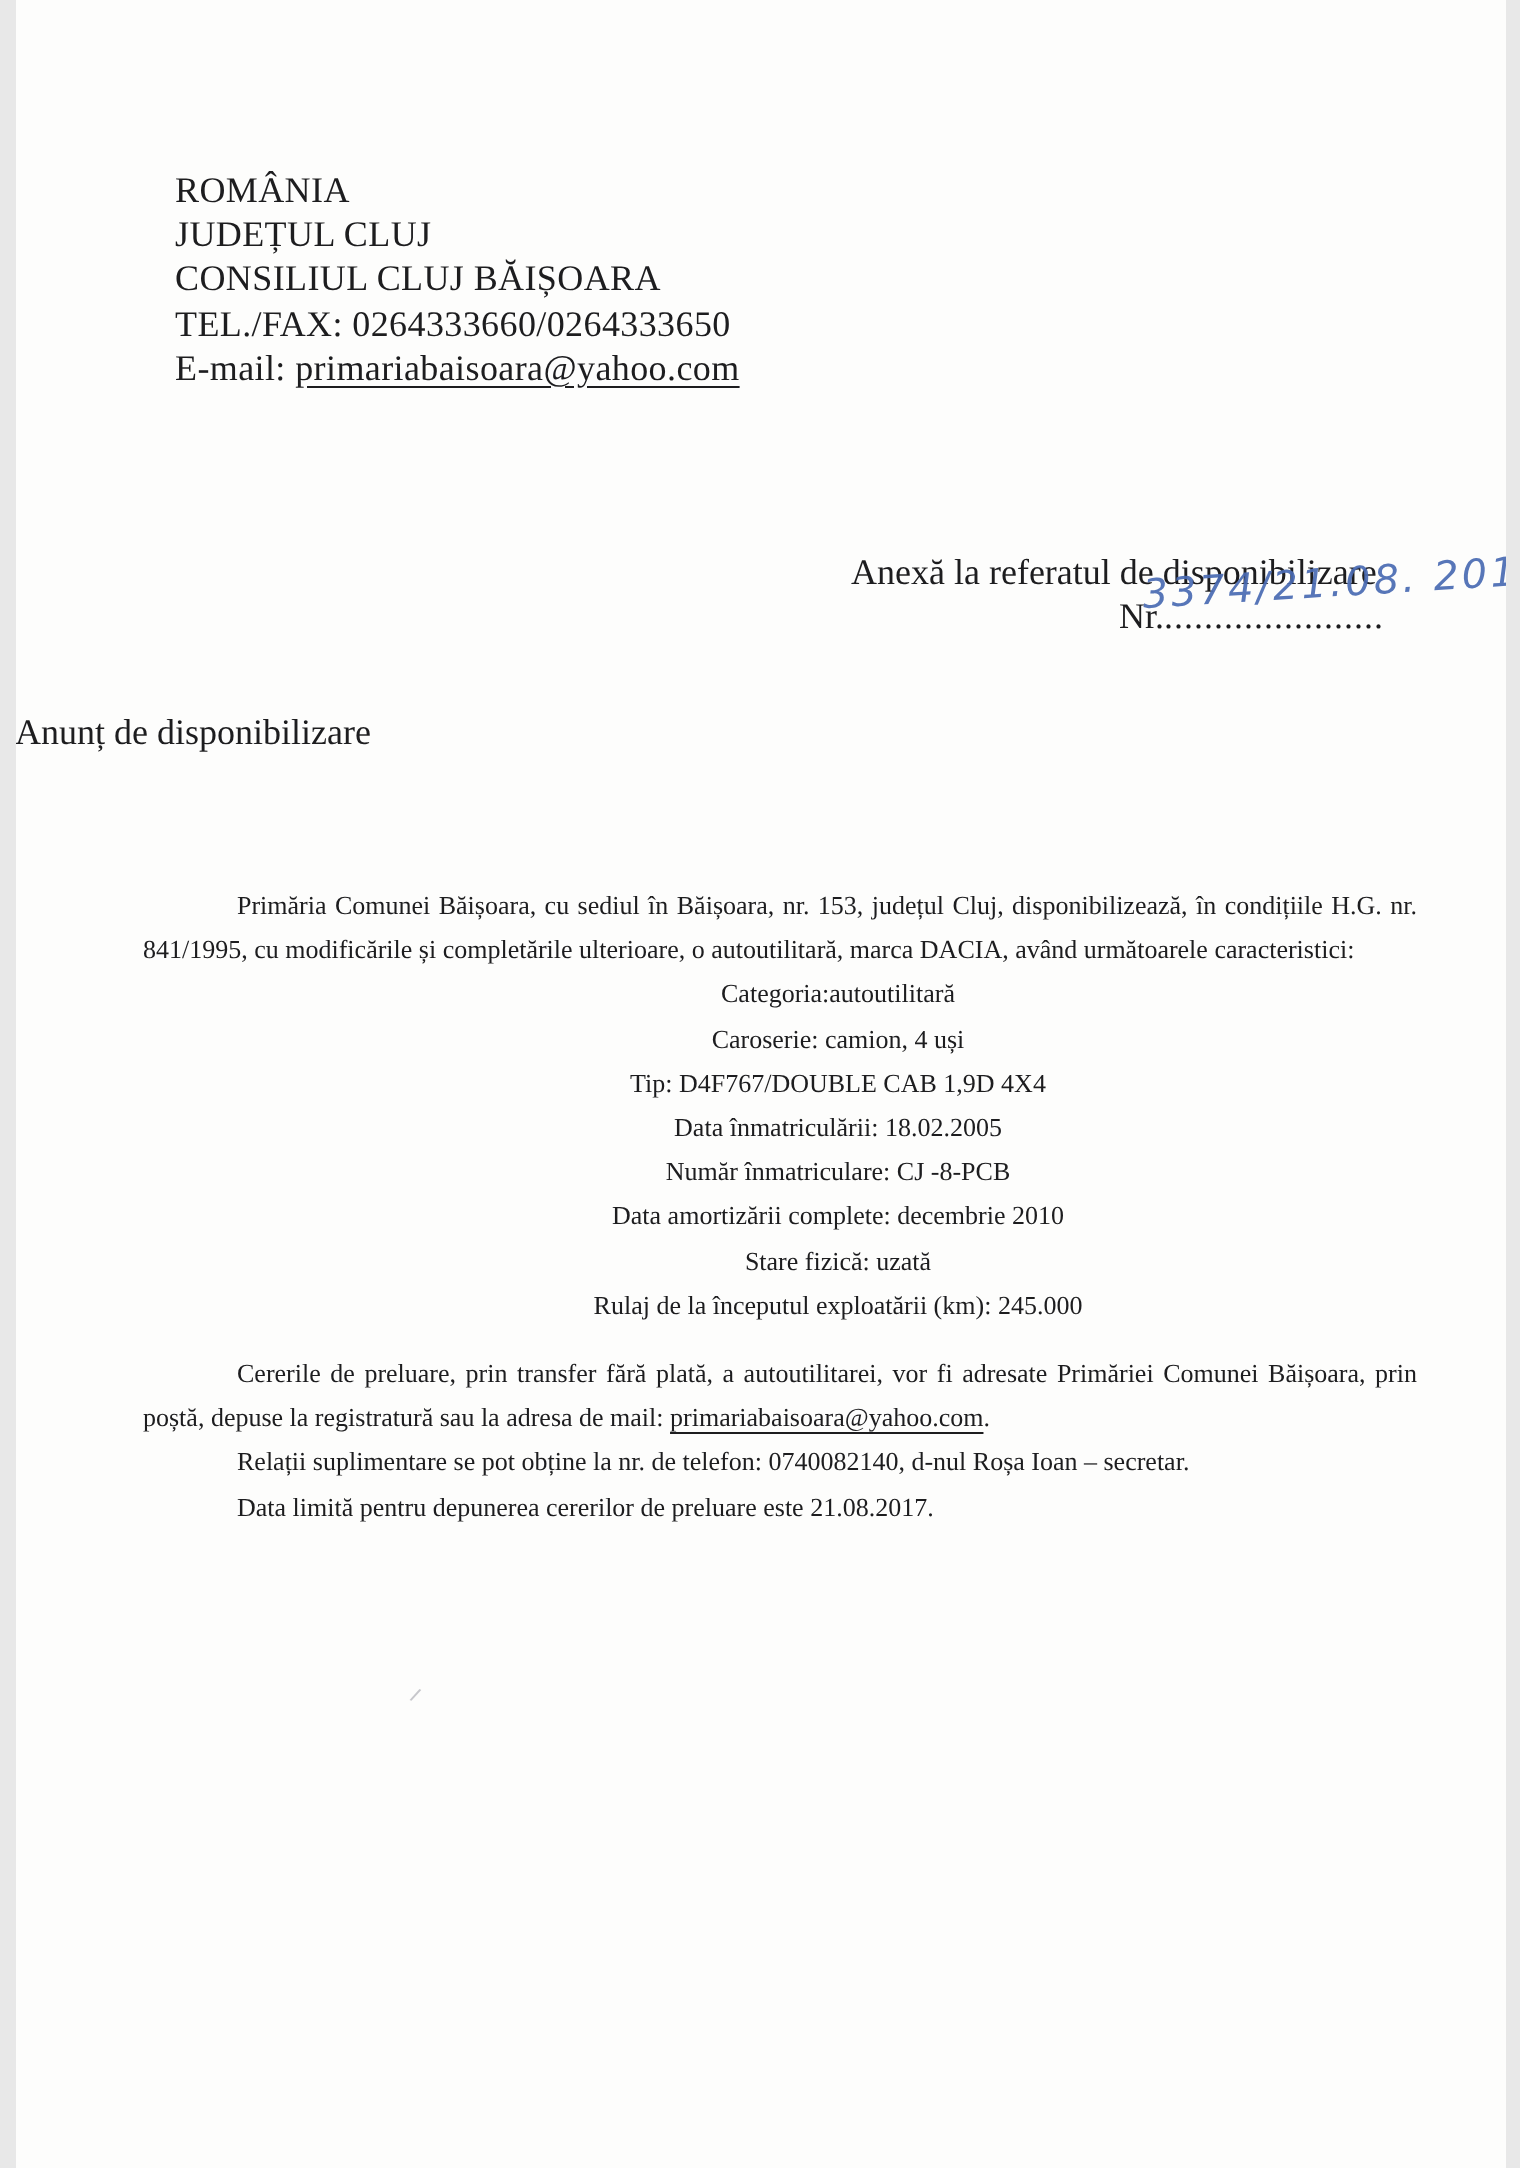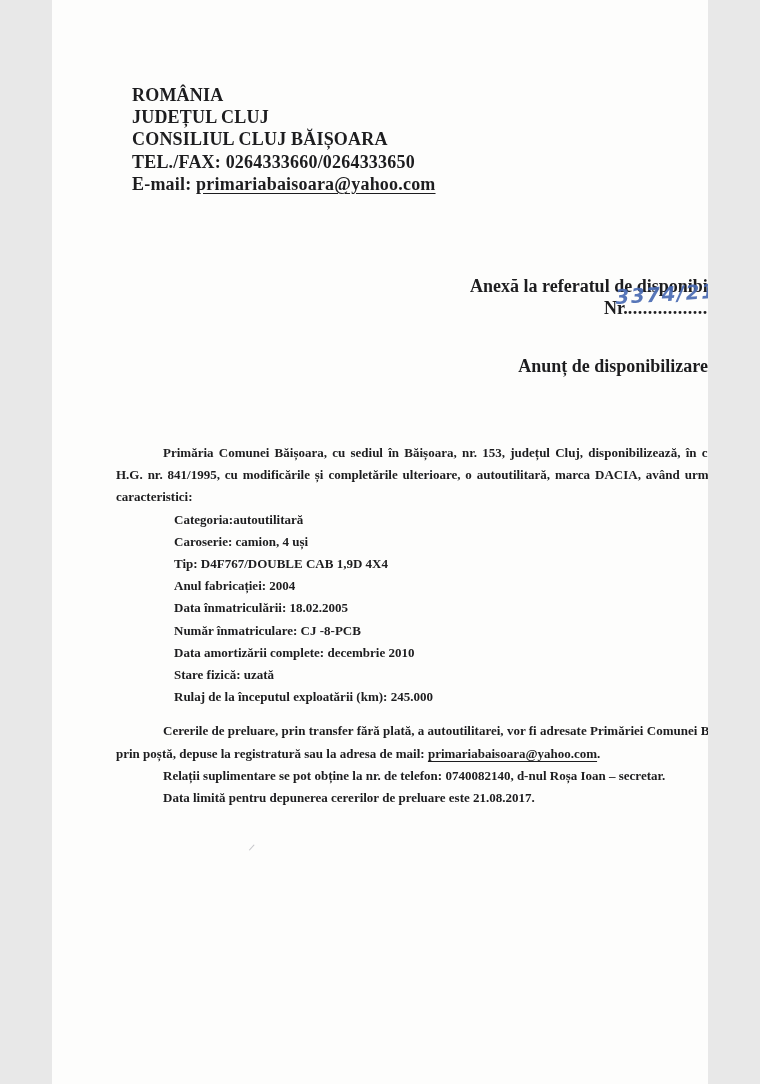--- a/index.html
+++ b/index.html
@@ -2,27 +2,26 @@
 <html><head>
 <meta charset="utf-8">
 <style>
   html, body { margin: 0; padding: 0; }
   body {
     background: #e8e8e8;
     font-family: "Liberation Serif", serif;
   }
   .page {
     position: relative;
-    width: 656px;
+    width: 745px;
     height: 1084px;
     margin: 0 auto;
     background: #fdfdfc;
     color: #1d1d1f;
     overflow: hidden;
-    font-weight: bold;
   }
   .letterhead {
     position: absolute;
     left: 80px;
     top: 84px;
     font-size: 18px;
     line-height: 22.2px;
     letter-spacing: 0.2px;
     white-space: nowrap;
   }
@@ -51,34 +50,34 @@
     transform: rotate(-3.5deg);
     transform-origin: left bottom;
     white-space: nowrap;
     opacity: 0.92;
   }
   .doc-title {
     position: absolute;
     left: 0;
     top: 356px;
     width: 100%;
-    text-align: right;
+    text-align: left;
     font-size: 18px;
   }
   .body-text {
     position: absolute;
     left: 64px;
     top: 442px;
     width: 637px;
     font-size: 13px;
     line-height: 22.2px;
     text-align: justify;
   }
   .body-text p { margin: 0; text-indent: 47px; }
-  .specs { margin: 0 0 0 58px; padding: 0; list-style: none; text-align: left; }
+  .specs { margin: 0 0 0 58px; padding: 0; list-style: none; text-align: center; }
   .para-transfer { margin-top: 12px !important; }
   .u { text-decoration: underline; text-underline-offset: 3px; }
   .speck {
     position: absolute;
     left: 199px;
     top: 845px;
     width: 5px;
     height: 7px;
     border-left: 1.5px solid #9a9aa2;
     transform: rotate(24deg) skewX(-18deg);
@@ -107,21 +106,20 @@
   </div>
 
   <div class="doc-title">Anunț de disponibilizare</div>
 
   <div class="body-text">
     <p>Primăria Comunei Băișoara, cu sediul în Băișoara, nr. 153, județul Cluj, disponibilizează, în condițiile H.G. nr. 841/1995, cu modificările și completările ulterioare, o autoutilitară, marca DACIA, având următoarele caracteristici:</p>
     <ul class="specs">
       <li>Categoria:autoutilitară</li>
       <li>Caroserie:  camion, 4 uși</li>
       <li>Tip: D4F767/DOUBLE CAB 1,9D 4X4</li>
-      <li>Anul fabricației: 2004</li>
       <li>Data înmatriculării: 18.02.2005</li>
       <li>Număr înmatriculare: CJ -8-PCB</li>
       <li>Data amortizării complete: decembrie 2010</li>
       <li>Stare fizică: uzată</li>
       <li>Rulaj de la începutul exploatării (km): 245.000</li>
     </ul>
     <p class="para-transfer"><span>Cererile de preluare, prin transfer fără plată, a autoutilitarei, vor fi adresate Primăriei Comunei Băișoara, prin poștă, depuse la registratură sau la adresa de mail: </span><span class="u">primariabaisoara@yahoo.com</span><span>.</span></p>
     <p>Relații suplimentare se pot obține la nr. de telefon: 0740082140, d-nul Roșa Ioan – secretar.</p>
     <p>Data limită pentru depunerea cererilor de preluare este 21.08.2017.</p>
   </div>

